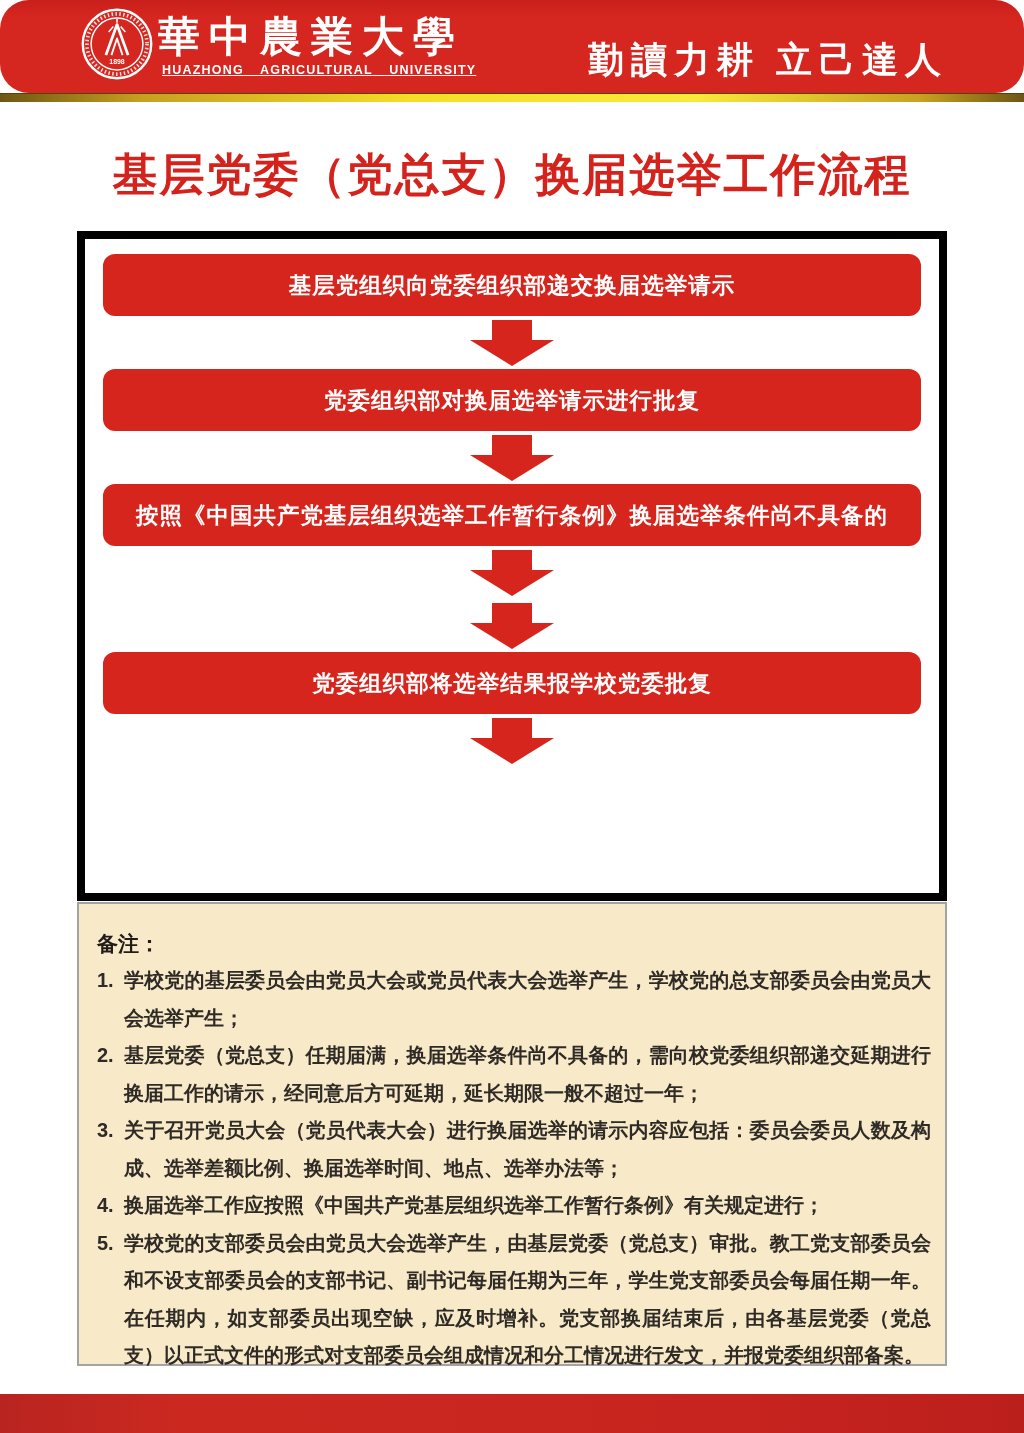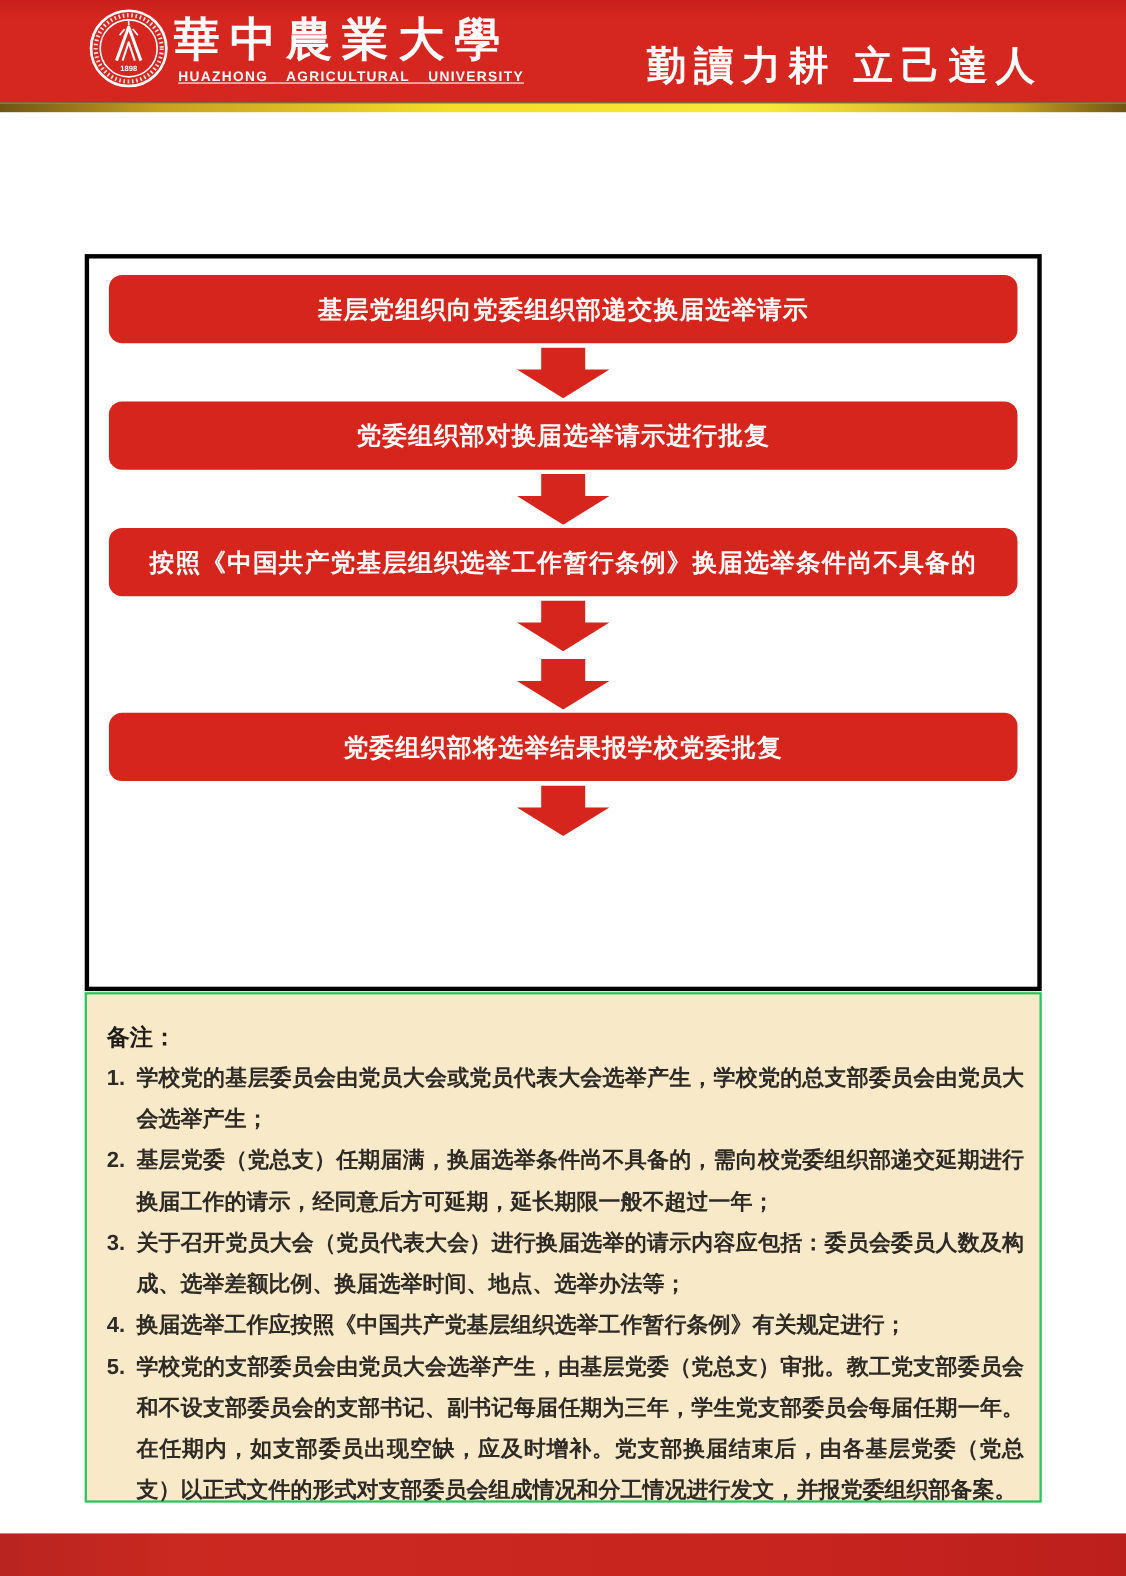--- a/index.html
+++ b/index.html
@@ -8,20 +8,21 @@
     width:1024px;height:1433px;
     background:#ffffff;
     overflow:hidden;
     font-family:"Liberation Sans", sans-serif;
   }
 
   
   .header{
     position:absolute;left:0;top:0;width:1024px;height:93px;
     background:linear-gradient(180deg,#c91f1b 0%,#d5261f 18%,#d5261f 100%);
+    border-radius:29px;
   }
   .logo{position:absolute;left:80px;top:7px;width:74px;height:74px;}
   .uni-names{position:absolute;left:158px;top:12px;color:#ffffff;}
   .uni-zh{
     font-size:42px;font-weight:bold;letter-spacing:9px;line-height:50px;
     font-family:"Liberation Serif","DejaVu Serif",serif;white-space:nowrap;
   }
   .uni-en{
     font-size:12.5px;font-weight:bold;letter-spacing:1.2px;word-spacing:12px;
     margin-top:1px;padding-left:4px;white-space:nowrap;text-decoration:underline;
@@ -42,38 +43,38 @@
   .title{
     position:absolute;left:0;top:143px;width:1024px;height:64px;
     line-height:64px;text-align:center;margin:0;
     font-size:45px;font-weight:900;color:#d4231c;letter-spacing:2px;
     white-space:nowrap;
   }
 
   
   .flow-panel{
     position:absolute;left:77px;top:231px;width:870px;height:670px;
-    background:#ffffff;border:4px solid #000000;box-sizing:border-box;
+    background:#ffffff;border:8px solid #000000;box-sizing:border-box;
     padding:15px 18px 0 18px;
   }
   .flow-step{
     height:62px;border-radius:12px;background:#d6251d;
     color:#ffffff;font-size:22.5px;font-weight:bold;letter-spacing:1px;
     display:flex;align-items:center;justify-content:center;
     white-space:nowrap;
   }
   .flow-arrow-row{
     height:53px;display:flex;align-items:center;justify-content:center;
   }
   .flow-arrow-row svg{display:block;}
 
   
   .notes-panel{
     position:absolute;left:77px;top:902px;width:870px;height:464px;
-    background:#f8e9c8;border:2px solid #22c55e;box-sizing:border-box;
+    background:#f8e9c8;border:2px solid #a3a3a3;box-sizing:border-box;
     padding:21px 14px 0 18px;color:#2e2a26;
   }
   .notes-heading{
     font-size:21px;font-weight:bold;line-height:37px;color:#1f1c19;
   }
   .note-item{
     display:flex;font-size:20px;line-height:37.5px;font-weight:600;
     text-align:justify;
   }
   .note-num{flex:0 0 27px;}
@@ -103,20 +104,21 @@
       </svg>
     </div>
     <div class="uni-names">
       <div class="uni-zh">華中農業大學</div>
       <div class="uni-en">HUAZHONG   AGRICULTURAL   UNIVERSITY</div>
     </div>
     <div class="motto">勤讀力耕  立己達人</div>
   </div>
   <div class="gold-line"></div>
 
+  <h1 class="title">基层党委（党总支）换届选举工作流程</h1>
 
   <div class="flow-panel">
 
     <div class="flow-step">基层党组织向党委组织部递交换届选举请示</div>
 
     <div class="flow-arrow-row">
       <svg width="84" height="46" viewBox="0 0 84 46">
         <path d="M22 0 H62 V20 H84 L42 46 L0 20 H22 Z" fill="#d6251d"></path>
       </svg>
     </div>

